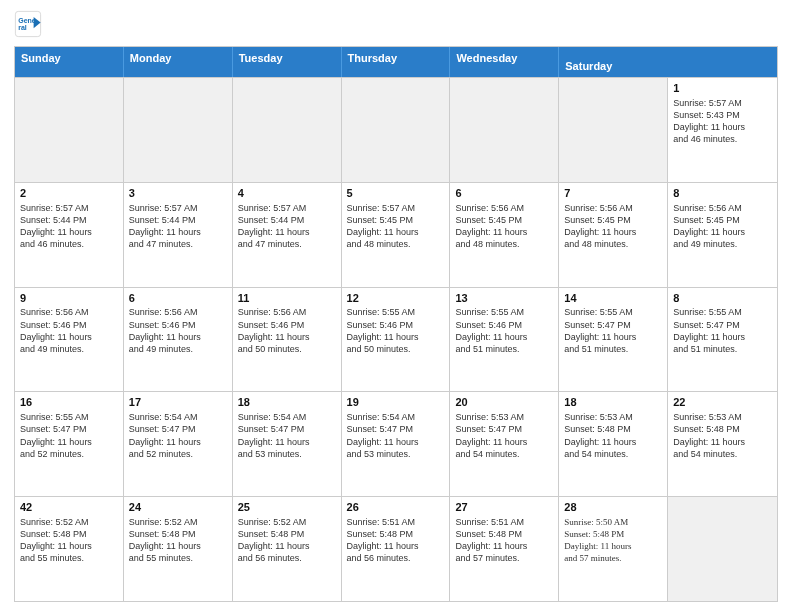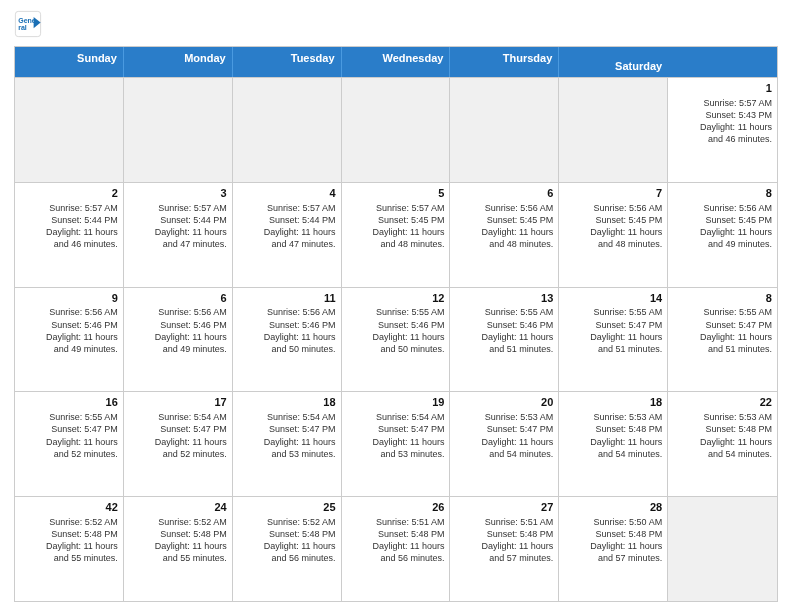--- a/index.html
+++ b/index.html
@@ -10,21 +10,20 @@
       font-family: Arial, sans-serif;
       font-size: 11px;
       overflow: hidden;
     }
     .page {
       width: 792px;
       height: 612px;
       display: flex;
       flex-direction: column;
       padding: 10px 14px 10px 14px;
-      text-align: right;
     }
     .header {
       display: flex;
       justify-content: space-between;
       align-items: flex-start;
       margin-bottom: 8px;
     }
     .logo {
       display: flex;
       align-items: center;
@@ -129,22 +128,22 @@
       <div class="month-title"></div>
       <div class="location"></div>
     </div>
   </div>
 
   <div class="calendar">
     <div class="cal-header" id="cal-header-row">
         <div class="cal-header-cell">Sunday</div>
         <div class="cal-header-cell">Monday</div>
         <div class="cal-header-cell">Tuesday</div>
+        <div class="cal-header-cell">Thursday</div>
         <div class="cal-header-cell">Wednesday</div>
-        <div class="cal-header-cell">Thursday</div>
         <div class="cal-header-cell">Saturday</div>
       </div>
     <div class="cal-body" id="cal-body">
         <div class="cal-row">
           <div class="cal-cell shaded empty"></div>
           <div class="cal-cell shaded empty"></div>
           <div class="cal-cell shaded empty"></div>
           <div class="cal-cell shaded empty"></div>
           <div class="cal-cell shaded empty"></div>
           <div class="cal-cell shaded empty"></div>
@@ -340,21 +339,21 @@
           </div>
           <div class="cal-cell">
             <span class="day-num">27</span>
             <div class="cell-text" style="white-space: pre-line;">Sunrise: 5:51 AM
 Sunset: 5:48 PM
 Daylight: 11 hours
 and 57 minutes.</div>
           </div>
           <div class="cal-cell">
             <span class="day-num">28</span>
-            <div class="cell-text" style="white-space: pre-line;">Sunrise: 5:50 AM
+            <div class="cell-text" style="white-space: pre-line; font-family: Liberation Serif, serif;">Sunrise: 5:50 AM
 Sunset: 5:48 PM
 Daylight: 11 hours
 and 57 minutes.</div>
           </div>
           <div class="cal-cell shaded empty"></div>
         </div>
       </div>
   </div>
 </div>
 

